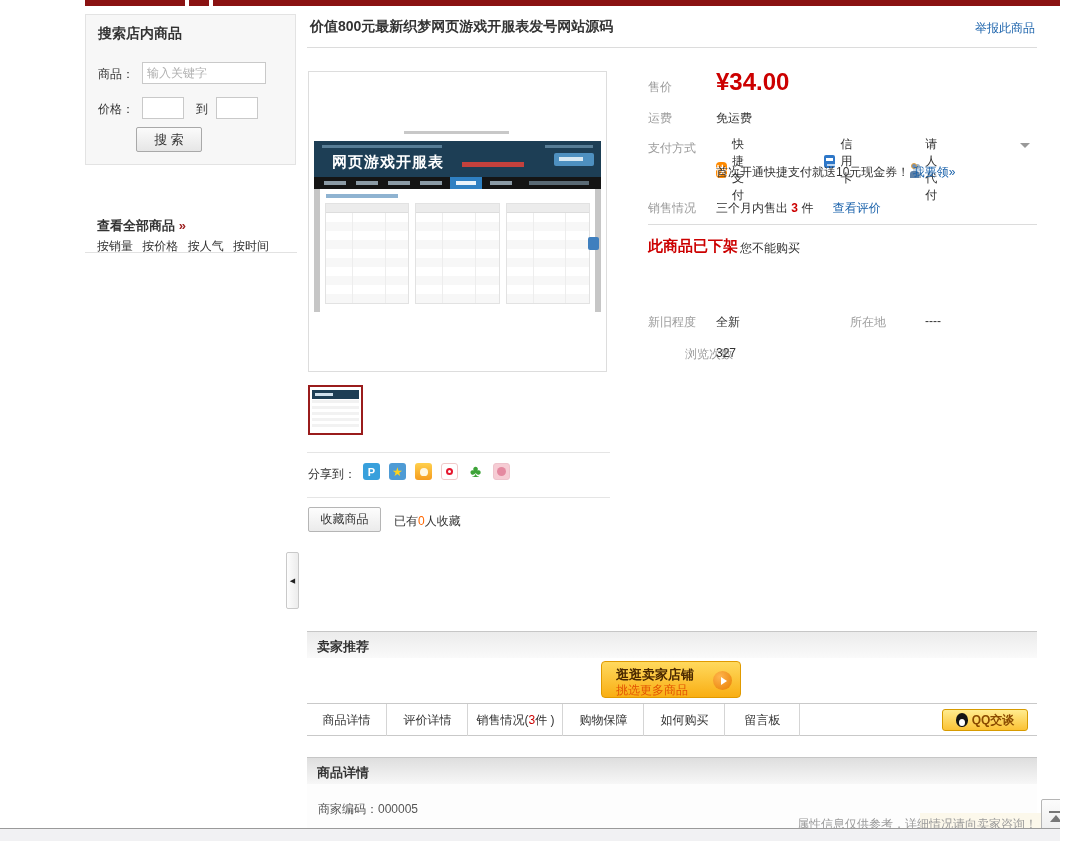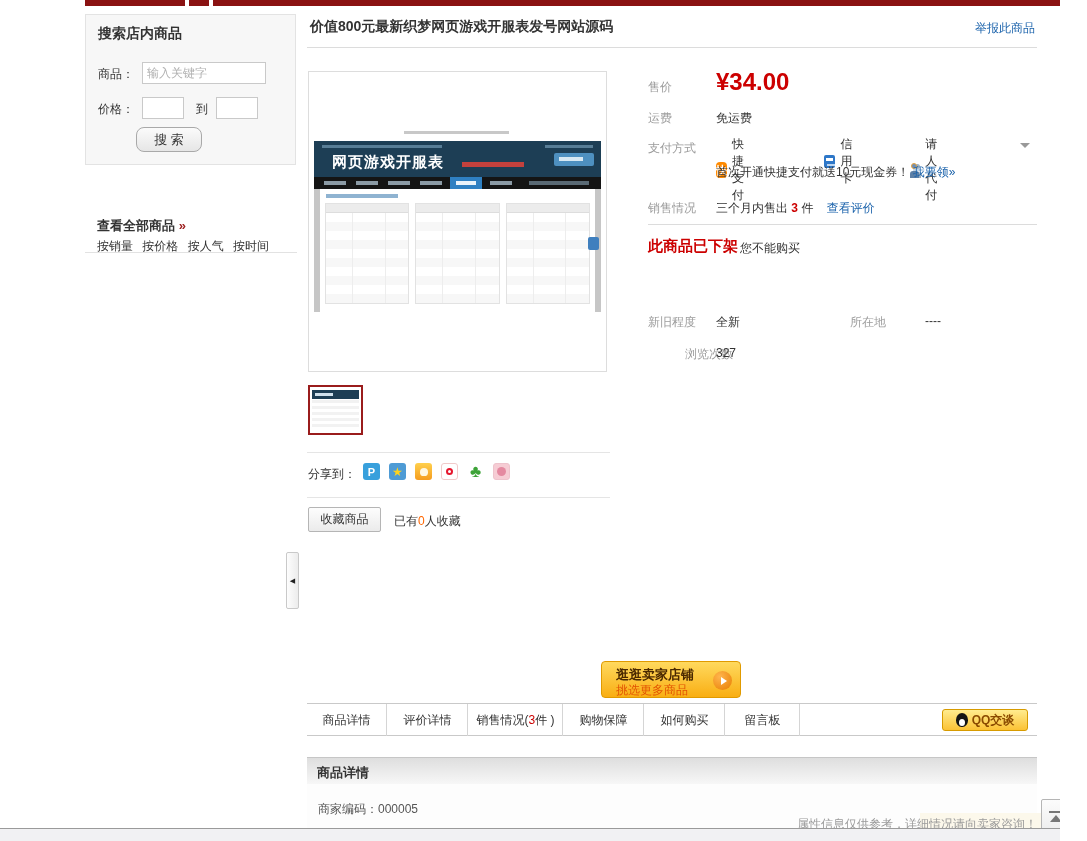--- a/index.html
+++ b/index.html
@@ -12,21 +12,21 @@
   .topbar { left:85px; top:0; width:975px; height:6px; background:#8a1212; }
   .topbar-gap { top:0; width:4px; height:6px; background:#fff; }
 
   
   .search-box { left:85px; top:14px; width:211px; height:151px; background:#f7f7f7; border:1px solid #e3e3e3; }
   .search-title { left:12px; top:10px; font-size:14px; font-weight:bold; color:#333; }
   .fld-label { color:#333; font-size:12px; }
   .kw-input { left:56px; top:47px; width:124px; height:22px; border:1px solid #c9c9c9; background:#fff; font-size:12px; color:#aaa; padding:0 4px; font-family:inherit; }
   .kw-input::placeholder { color:#b0b0b0; }
   .price-input { top:82px; width:42px; height:22px; border:1px solid #c9c9c9; background:#fff; font-size:12px; padding:0 3px; font-family:inherit; }
-  .search-btn { left:50px; top:112px; width:66px; height:25px; border:1px solid #a9a9a9; border-radius:8px;
+  .search-btn { left:50px; top:112px; width:66px; height:25px; border:1px solid #a9a9a9; border-radius:2px;
     background:linear-gradient(#fbfbfb,#e6e6e6); font-size:13px; color:#333; cursor:pointer; font-family:inherit; }
   .cat-header { left:85px; top:186px; width:212px; height:25px; background:#7d1111; color:#fff; font-size:14px; font-weight:bold; line-height:25px; padding-left:12px; }
   .view-all { left:97px; top:217px; font-size:13px; font-weight:bold; color:#333; }
   .view-all .arrow { color:#9c1b1b; }
   .sort-row { left:97px; top:238px; font-size:12px; color:#333; }
   .sort-row span { margin-right:6px; }
   .cat-underline { left:85px; top:252px; width:212px; height:1px; background:#e2e2e2; }
 
   
   .prod-title { left:310px; top:18px; width:620px; font-size:14px; font-weight:bold; color:#333; }
@@ -104,21 +104,21 @@
   .proxy-icon { position:relative; width:18px; height:15px; }
   .proxy-icon .p1 { position:absolute; left:1px; bottom:0; width:8px; height:6px; background:#9fb0bf; border-radius:3px 3px 0 0; }
   .proxy-icon .h1 { position:absolute; left:3px; top:1px; width:5px; height:5px; background:#9fb0bf; border-radius:50%; }
   .proxy-icon .p2 { position:absolute; right:1px; bottom:0; width:9px; height:7px; background:#5b7fa6; border-radius:3px 3px 0 0; }
   .proxy-icon .h2 { position:absolute; right:3px; top:0; width:6px; height:6px; background:#6f90b5; border-radius:50%; border:1px solid #e8a23c; }
   .pay-caret { left:1020px; top:143px; width:0; height:0; border-left:5px solid transparent; border-right:5px solid transparent; border-top:5px solid #999; cursor:pointer; }
   .promo-row { left:716px; top:164px; color:#333; }
   .sales-label { left:648px; top:200px; }
   .sales-row { left:716px; top:200px; color:#333; }
   .sales-row .num { color:#cc0000; font-weight:bold; }
-  .review-link { margin-left:10px; }
+  .review-link { margin-left:16px; }
   .info-divider { left:648px; top:224px; width:389px; }
   .offline-title { left:648px; top:237px; font-size:15px; font-weight:bold; color:#cc0000; }
   .offline-note { left:740px; top:240px; color:#333; }
   .shoplinks { left:648px; top:275px; width:389px; text-align:right; }
   .shoplinks .sep { color:#ccc; margin:0 12px; }
   .cond-label { left:648px; top:314px; }
   .cond-value { left:716px; top:314px; color:#333; }
   .loc-label { left:850px; top:314px; }
   .loc-value { left:925px; top:314px; color:#333; }
   .views-label { left:685px; top:346px; }
@@ -337,20 +337,23 @@
   <div class="abs cond-value">全新</div>
   <div class="abs lbl loc-label">所在地</div>
   <div class="abs loc-value">----</div>
   <div class="abs lbl views-label">浏览次数</div>
   <div class="abs views-value">327</div>
 
   <div class="abs collapse-handle">
     <span>◀</span>
   </div>
 
+  <div class="abs rec-bar">
+    <span class="rec-title">卖家推荐</span>
+  </div>
   <div class="abs shop-btn">
     <span class="l1">逛逛卖家店铺</span>
     <span class="l2">挑选更多商品</span>
     <span class="circ">
         <i></i>
       </span>
   </div>
 
   <div class="abs tabbar">
     <div class="tab" style="left:0; width:80px;">商品详情</div>

